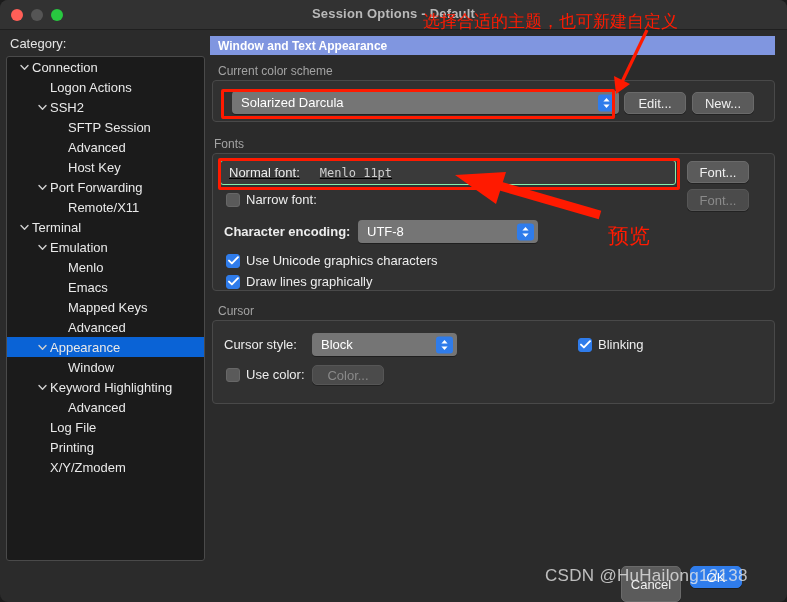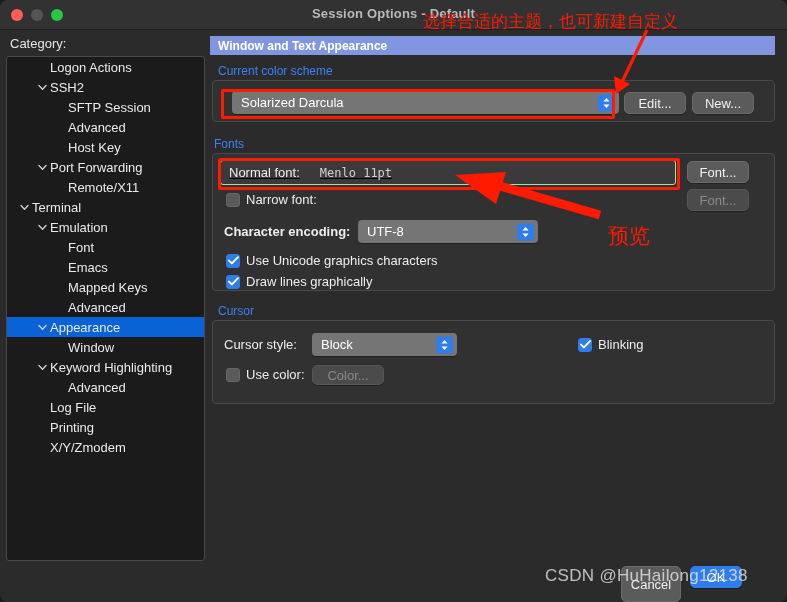--- a/index.html
+++ b/index.html
@@ -78,21 +78,21 @@
     position: absolute; left: 0; top: 0;
     width: 565px; height: 19px;
     background: #8096e0;
     display: flex; align-items: center;
     padding-left: 8px;
     font-size: 12px; font-weight: bold; color: #ffffff;
   }
 
   .group-label {
     position: absolute;
-    font-size: 12px; color: #3b82f6;
+    font-size: 12px; color: #a3a3a3;
   }
   .group-box {
     position: absolute;
     border: 1px solid #494949;
     border-radius: 4px;
     background: #313131;
   }
 
   
   .select {
@@ -195,20 +195,28 @@
   <div id="titlebar">
     <div class="traffic close"></div>
     <div class="traffic min"></div>
     <div class="traffic max"></div>
     <div id="window-title">Session Options - Default</div>
   </div>
 
   <div id="category-label">Category:</div>
 
   <div id="sidebar">
+      <div class="tree-item" style="padding-left: 10px;">
+        <span class="tw">
+          <svg width="9" height="7" viewBox="0 0 9 7">
+            <path d="M1 1.6 L4.5 5.2 L8 1.6" stroke="#cfcfcf" stroke-width="1.4" fill="none" stroke-linecap="round" stroke-linejoin="round"></path>
+          </svg>
+        </span>
+        <span>Connection</span>
+      </div>
       <div class="tree-item" style="padding-left: 28px;">
         <span class="tw"></span>
         <span>Logon Actions</span>
       </div>
       <div class="tree-item" style="padding-left: 28px;">
         <span class="tw">
           <svg width="9" height="7" viewBox="0 0 9 7">
             <path d="M1 1.6 L4.5 5.2 L8 1.6" stroke="#cfcfcf" stroke-width="1.4" fill="none" stroke-linecap="round" stroke-linejoin="round"></path>
           </svg>
         </span>
@@ -249,21 +257,21 @@
       <div class="tree-item" style="padding-left: 28px;">
         <span class="tw">
           <svg width="9" height="7" viewBox="0 0 9 7">
             <path d="M1 1.6 L4.5 5.2 L8 1.6" stroke="#cfcfcf" stroke-width="1.4" fill="none" stroke-linecap="round" stroke-linejoin="round"></path>
           </svg>
         </span>
         <span>Emulation</span>
       </div>
       <div class="tree-item" style="padding-left: 46px;">
         <span class="tw"></span>
-        <span>Font</span>
+        <span>Menlo</span>
       </div>
       <div class="tree-item" style="padding-left: 46px;">
         <span class="tw"></span>
         <span>Emacs</span>
       </div>
       <div class="tree-item" style="padding-left: 46px;">
         <span class="tw"></span>
         <span>Mapped Keys</span>
       </div>
       <div class="tree-item" style="padding-left: 46px;">

